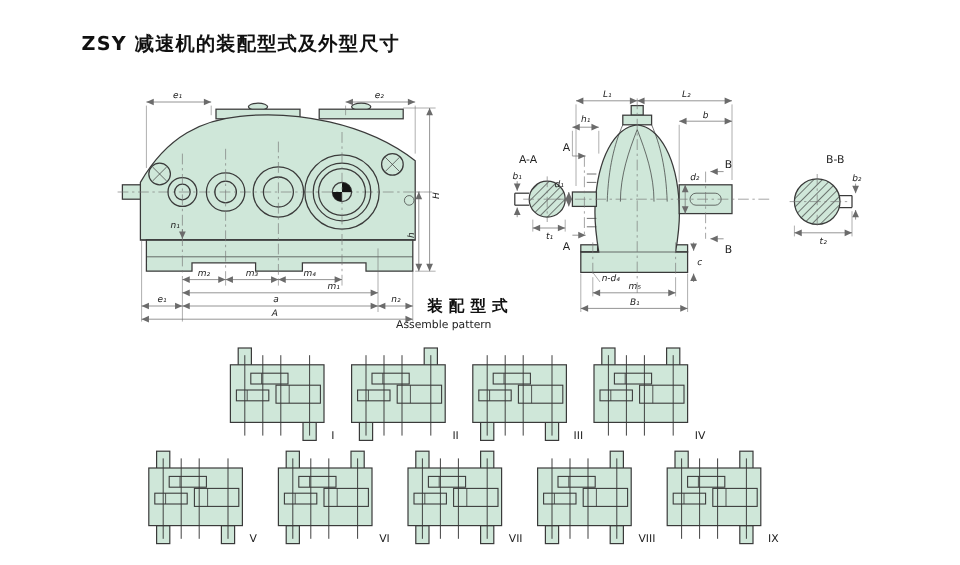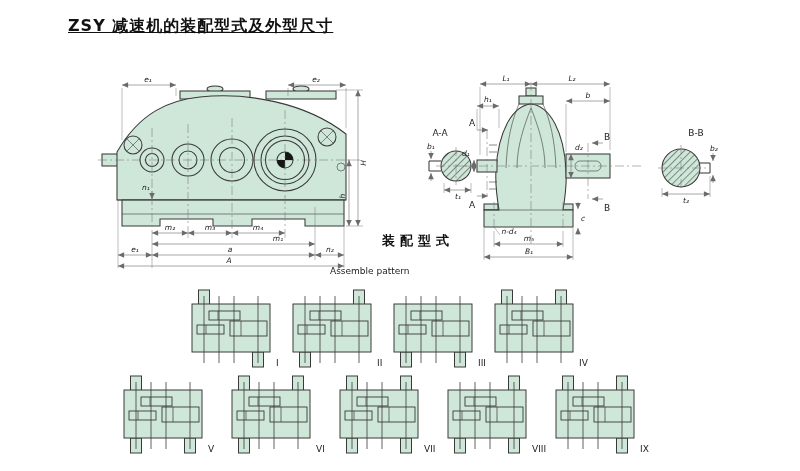--- a/index.html
+++ b/index.html
@@ -1,22 +1,22 @@
 <!DOCTYPE html>
 <html style="--mint: #cfe7d9; --line: #3a3a3a; --dim: #6b6b6b;"><head>
 <meta charset="utf-8">
 <style>
   html,body{margin:0;padding:0;background:#ffffff;}
   body{width:800px;height:471px;position:relative;overflow:hidden;
        font-family:"DejaVu Sans","Liberation Sans",sans-serif;}
   #stage{position:absolute;left:0;top:0;width:800px;height:471px;background:#fff;}
-  #main-title{position:absolute;left:68px;top:16px;font-size:16px;font-weight:700;
-      color:#111;letter-spacing:1px;white-space:nowrap;text-decoration:underline;}
+  #main-title{position:absolute;left:68px;top:27px;font-size:16px;font-weight:700;
+      color:#111;letter-spacing:1px;white-space:nowrap;}
   #drawing-svg{position:absolute;left:0;top:0;}
-  #assemble-cn{position:absolute;left:330px;top:232px;width:124px;text-align:right;
+  #assemble-cn{position:absolute;left:330px;top:246px;width:124px;text-align:center;
       font-size:13px;font-weight:700;color:#111;letter-spacing:5px;}
   #assemble-en{position:absolute;left:330px;top:266px;width:124px;text-align:left;
       font-size:9px;color:#222;}
   .pat-row{position:absolute;display:flex;}
   #patterns-row1{left:186px;top:288px;}
   #patterns-row2{left:118px;top:374px;}
   
   .ln{stroke:var(--line);stroke-width:1.05;fill:none;}
   .thin{stroke:var(--line);stroke-width:.6;fill:none;}
   .mintfill{fill:var(--mint);stroke:var(--line);stroke-width:1.05;}

